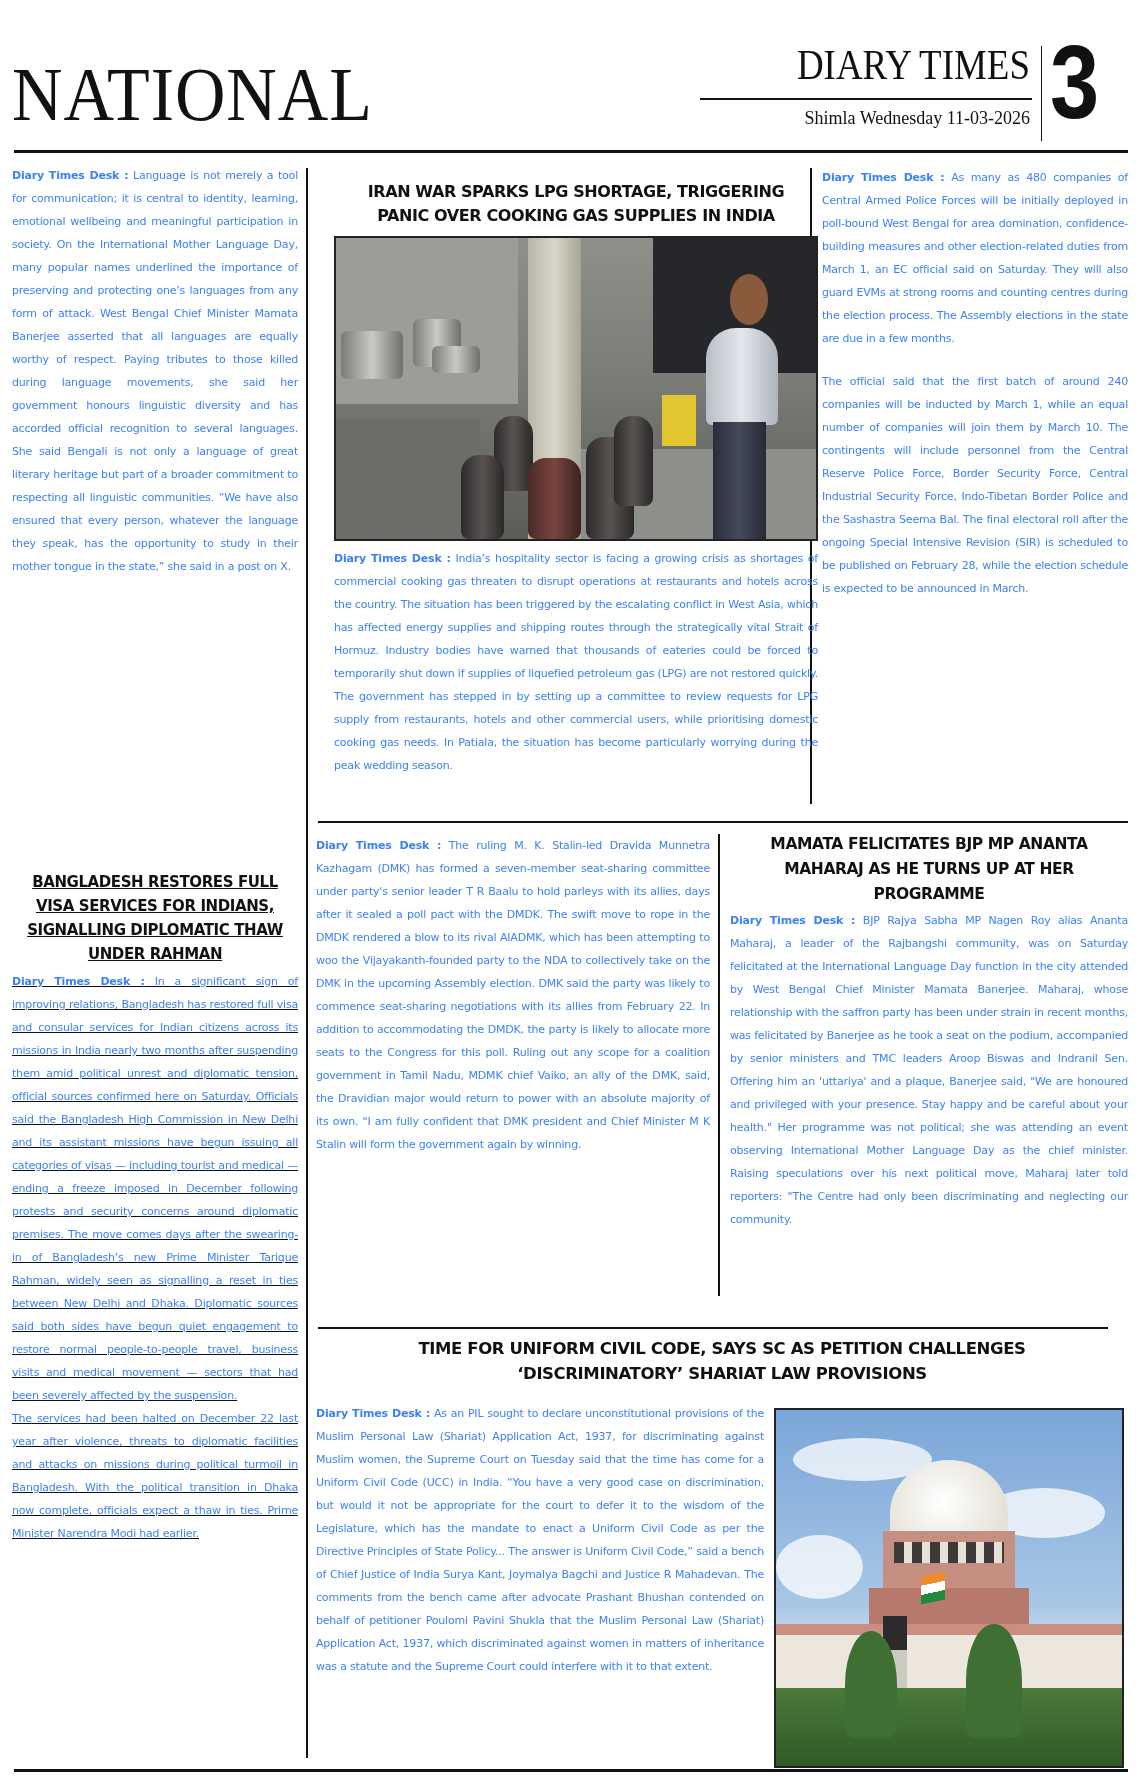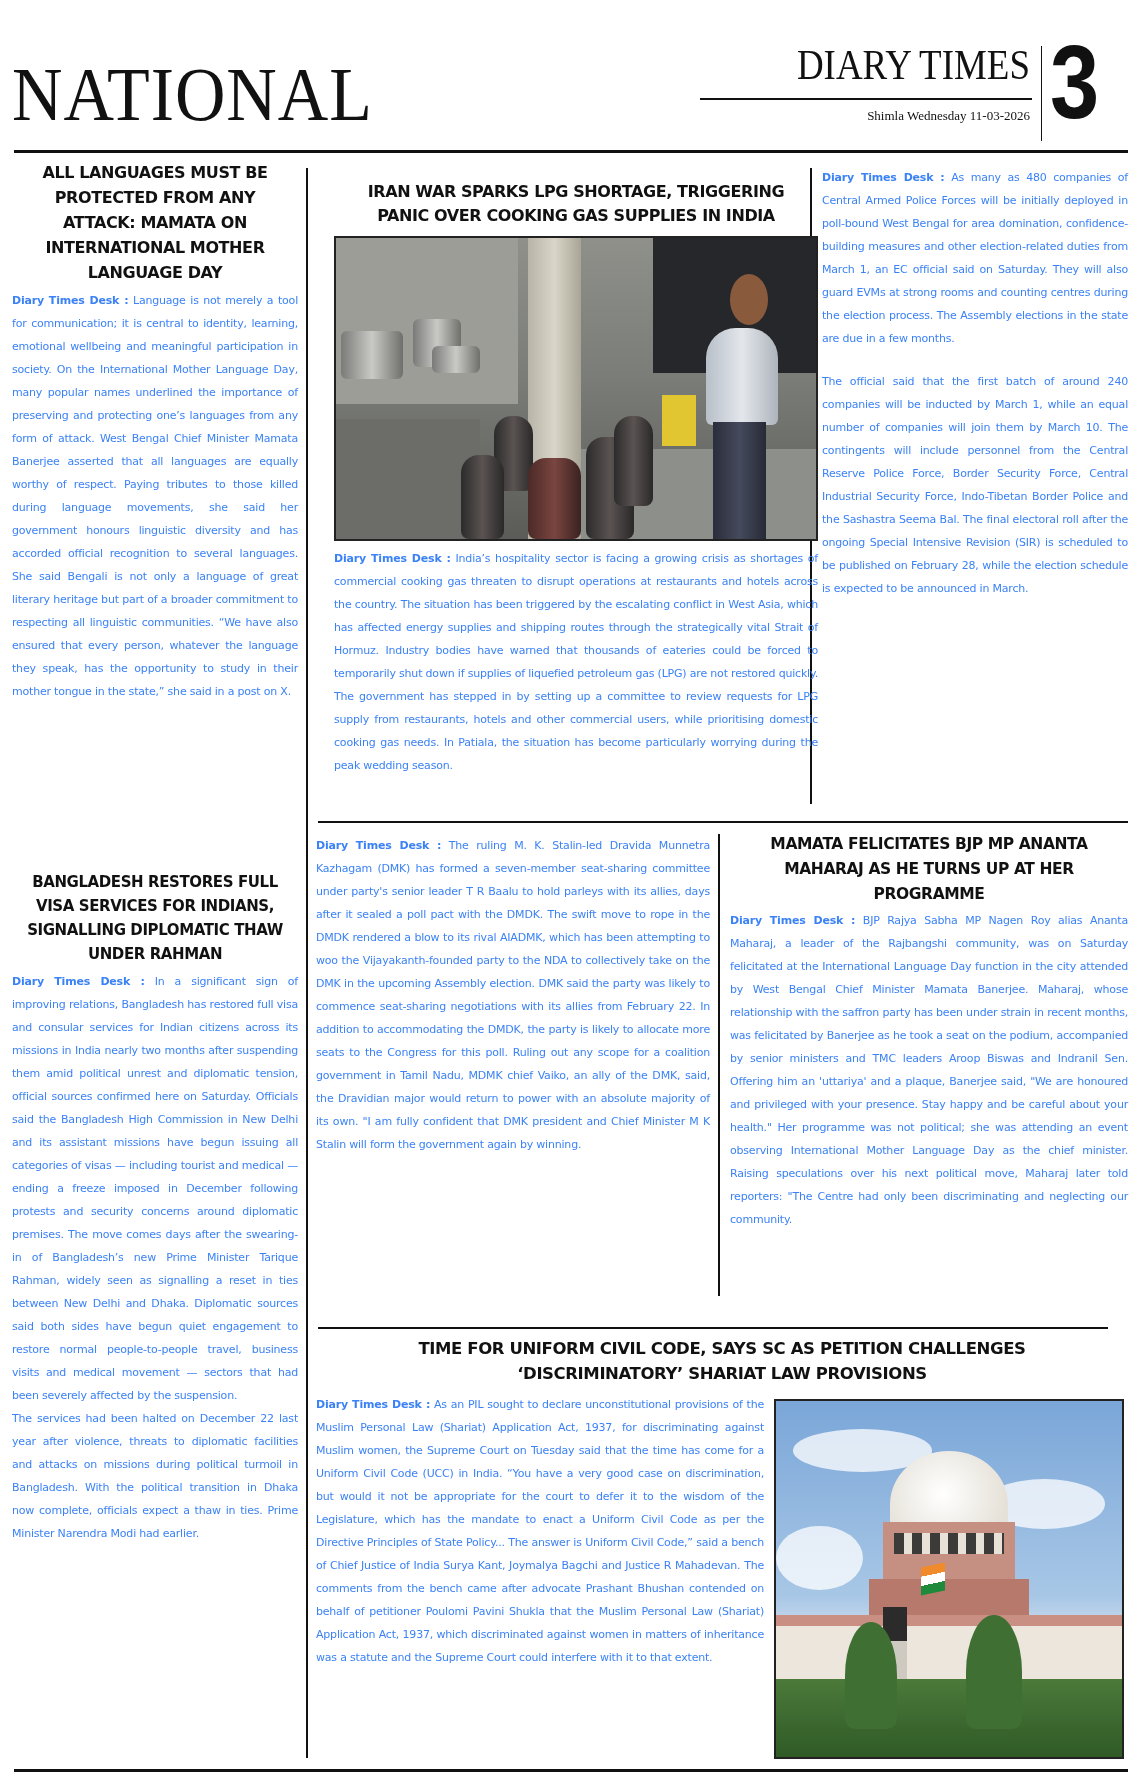--- a/index.html
+++ b/index.html
@@ -1,20 +1,20 @@
 <!DOCTYPE html>
 <html><head>
 <meta charset="utf-8">
 <style>
   * { box-sizing: border-box; margin: 0; padding: 0; }
   body { width: 1140px; height: 1786px; background: #fff; color: #111; font-family: "DejaVu Sans", sans-serif; position: relative; overflow: hidden; }
   .masthead-title { position: absolute; left: 12px; top: 56px; font-family: "Liberation Serif", serif; font-size: 76px; letter-spacing: 1px; line-height: 1; transform: scaleX(0.92); transform-origin: left; color: #111; }
   .brand { position: absolute; left: 712px; top: 44px; width: 318px; text-align: right; font-family: "Liberation Serif", serif; font-size: 42px; line-height: 1; transform: scaleX(0.88); transform-origin: right; color: #111; }
   .brand-rule { position: absolute; left: 700px; top: 98px; width: 332px; height: 2px; background: #111; }
-  .dateline { position: absolute; left: 640px; top: 108px; width: 390px; text-align: right; font-family: "Liberation Serif", serif; font-size: 13px; color: #111; }
+  .dateline { position: absolute; left: 640px; top: 108px; width: 390px; text-align: right; font-family: "Liberation Serif", serif; font-size: 18px; color: #111; }
   .vsep-top { position: absolute; left: 1041px; top: 46px; width: 1px; height: 95px; background: #111; }
   .page-number { position: absolute; left: 1050px; top: 30px; font-family: "Liberation Sans", sans-serif; font-weight: bold; font-size: 104px; line-height: 1; transform: scaleX(0.85); transform-origin: left; color: #111; }
   .hrule { position: absolute; background: #111; }
   .vrule { position: absolute; background: #111; width: 2px; }
   .article { position: absolute; }
   .headline { font-family: "DejaVu Sans", sans-serif; font-weight: bold; text-align: center; font-size: 16px; line-height: 24px; letter-spacing: -0.4px; color: #111; }
   .body { font-family: "DejaVu Sans", sans-serif; font-size: 11px; line-height: 23px; text-align: justify; letter-spacing: -0.2px; color: #3b82f6; }
   .body p { margin: 0; }
   .byline { font-weight: bold; }
   .photo { border: 2px solid #222; overflow: hidden; position: relative; }
@@ -57,27 +57,26 @@
 
 <div class="hrule" style="left:14px; top:150px; width:1114px; height:3px;"></div>
 <div class="vrule" style="left:306px; top:168px; height:1590px;"></div>
 <div class="vrule" style="left:810px; top:168px; height:636px;"></div>
 <div class="hrule" style="left:318px; top:821px; width:810px; height:2px;"></div>
 <div class="vrule" style="left:718px; top:834px; height:462px;"></div>
 <div class="hrule" style="left:318px; top:1327px; width:790px; height:2px;"></div>
 <div class="hrule" style="left:14px; top:1769px; width:1114px; height:3px;"></div>
 
 <div class="article" style="left:12px; top:160px; width:286px;">
-  <h2 class="headline" style="padding:0 14px; font-size:16px; line-height:25px;">ALL LANGUAGES MUST BE PROTECTED FROM ANY ATTACK: MAMATA ON INTERNATIONAL MOTHER LANGUAGE DAY</h2>
   <div class="body" style="margin-top:4px;">
     <span class="byline">Diary Times Desk :</span><span> Language is not merely a tool for communication; it is central to identity, learning, emotional wellbeing and meaningful participation in society. On the International Mother Language Day, many popular names underlined the importance of preserving and protecting one’s languages from any form of attack. West Bengal Chief Minister Mamata Banerjee asserted that all languages are equally worthy of respect. Paying tributes to those killed during language movements, she said her government honours linguistic diversity and has accorded official recognition to several languages. She said Bengali is not only a language of great literary heritage but part of a broader commitment to respecting all linguistic communities. “We have also ensured that every person, whatever the language they speak, has the opportunity to study in their mother tongue in the state,” she said in a post on X.</span>
   </div>
 </div>
 
-<div class="article" style="left:12px; top:870px; width:286px;">
+<div class="article" style="left:12px; top:870px; width:286px;text-decoration:underline;">
   <h2 class="headline" style="font-size:15px; line-height:24px;">BANGLADESH RESTORES FULL VISA SERVICES FOR INDIANS, SIGNALLING DIPLOMATIC THAW UNDER RAHMAN</h2>
   <div class="body" style="margin-top:4px;">
     <p><span class="byline">Diary Times Desk :</span><span> In a significant sign of improving relations, Bangladesh has restored full visa and consular services for Indian citizens across its missions in India nearly two months after suspending them amid political unrest and diplomatic tension, official sources confirmed here on Saturday. Officials said the Bangladesh High Commission in New Delhi and its assistant missions have begun issuing all categories of visas — including tourist and medical — ending a freeze imposed in December following protests and security concerns around diplomatic premises. The move comes days after the swearing-in of Bangladesh’s new Prime Minister Tarique Rahman, widely seen as signalling a reset in ties between New Delhi and Dhaka. Diplomatic sources said both sides have begun quiet engagement to restore normal people-to-people travel, business visits and medical movement — sectors that had been severely affected by the suspension.</span></p>
     <p>The services had been halted on December 22 last year after violence, threats to diplomatic facilities and attacks on missions during political turmoil in Bangladesh. With the political transition in Dhaka now complete, officials expect a thaw in ties. Prime Minister Narendra Modi had earlier.</p>
   </div>
 </div>
 
 <div class="article" style="left:334px; top:158px; width:484px;margin-top:22px;">
   <h2 class="headline" style="padding:0 20px; font-size:16px; line-height:24px;">IRAN WAR SPARKS LPG SHORTAGE, TRIGGERING PANIC OVER COOKING GAS SUPPLIES IN INDIA</h2>
   <div class="photo lpg" style="margin-top:8px; width:484px; height:305px;">
@@ -119,21 +118,21 @@
 
 <div class="article" style="left:730px; top:832px; width:398px;">
   <h2 class="headline" style="font-size:15.5px; line-height:25px; padding:0 12px;text-align:center;">MAMATA FELICITATES BJP MP ANANTA MAHARAJ AS HE TURNS UP AT HER PROGRAMME</h2>
   <div class="body" style="margin-top:2px;">
     <span class="byline">Diary Times Desk :</span><span> BJP Rajya Sabha MP Nagen Roy alias Ananta Maharaj, a leader of the Rajbangshi community, was on Saturday felicitated at the International Language Day function in the city attended by West Bengal Chief Minister Mamata Banerjee. Maharaj, whose relationship with the saffron party has been under strain in recent months, was felicitated by Banerjee as he took a seat on the podium, accompanied by senior ministers and TMC leaders Aroop Biswas and Indranil Sen. Offering him an 'uttariya' and a plaque, Banerjee said, "We are honoured and privileged with your presence. Stay happy and be careful about your health." Her programme was not political; she was attending an event observing International Mother Language Day as the chief minister. Raising speculations over his next political move, Maharaj later told reporters: "The Centre had only been discriminating and neglecting our community.</span>
   </div>
 </div>
 
 <div class="article" style="left:316px; top:1336px; width:812px;">
   <h2 class="headline" style="font-size:16.5px; line-height:25px; padding:0 90px;">TIME FOR UNIFORM CIVIL CODE, SAYS SC AS PETITION CHALLENGES ‘DISCRIMINATORY’ SHARIAT LAW PROVISIONS</h2>
-  <div style="display:flex; gap:10px; margin-top:7px;">
+  <div style="display:flex; gap:10px; margin-top:16px;">
     <div class="body" style="width:448px;">
       <span class="byline">Diary Times Desk :</span><span> As an PIL sought to declare unconstitutional provisions of the Muslim Personal Law (Shariat) Application Act, 1937, for discriminating against Muslim women, the Supreme Court on Tuesday said that the time has come for a Uniform Civil Code (UCC) in India. “You have a very good case on discrimination, but would it not be appropriate for the court to defer it to the wisdom of the Legislature, which has the mandate to enact a Uniform Civil Code as per the Directive Principles of State Policy... The answer is Uniform Civil Code,” said a bench of Chief Justice of India Surya Kant, Joymalya Bagchi and Justice R Mahadevan. The comments from the bench came after advocate Prashant Bhushan contended on behalf of petitioner Poulomi Pavini Shukla that the Muslim Personal Law (Shariat) Application Act, 1937, which discriminated against women in matters of inheritance was a statute and the Supreme Court could interfere with it to that extent.</span>
     </div>
     <div class="photo sc" style="width:350px; height:360px; margin-top:6px;">
       <div class="cloud" style="left:5%; top:8%; width:40%; height:12%;"></div>
       <div class="cloud" style="left:60%; top:22%; width:35%; height:14%;"></div>
       <div class="cloud" style="left:0%; top:35%; width:25%; height:18%;"></div>
       <div class="dome"></div>
       <div class="drum"></div>
       <div class="cols"></div>

